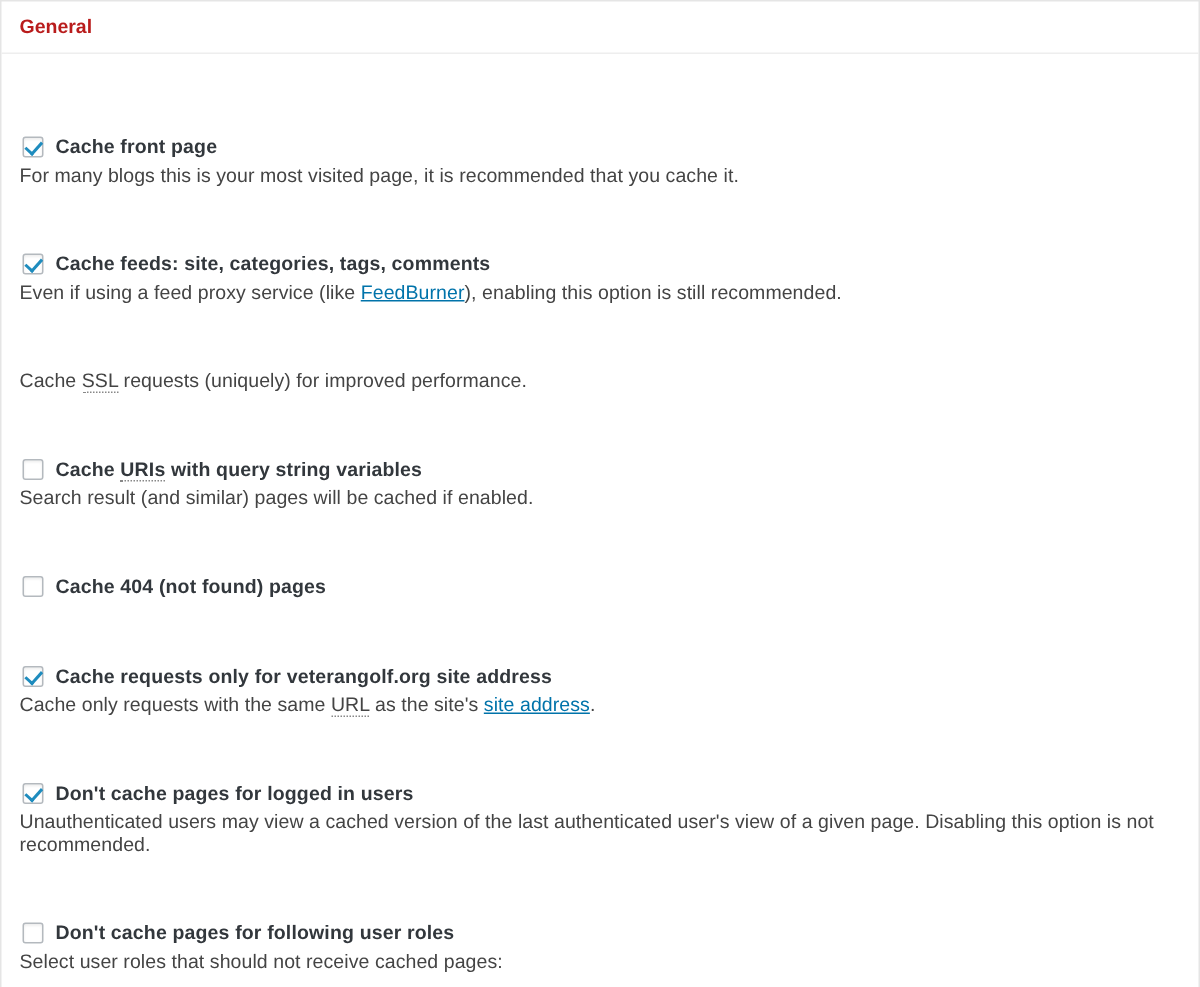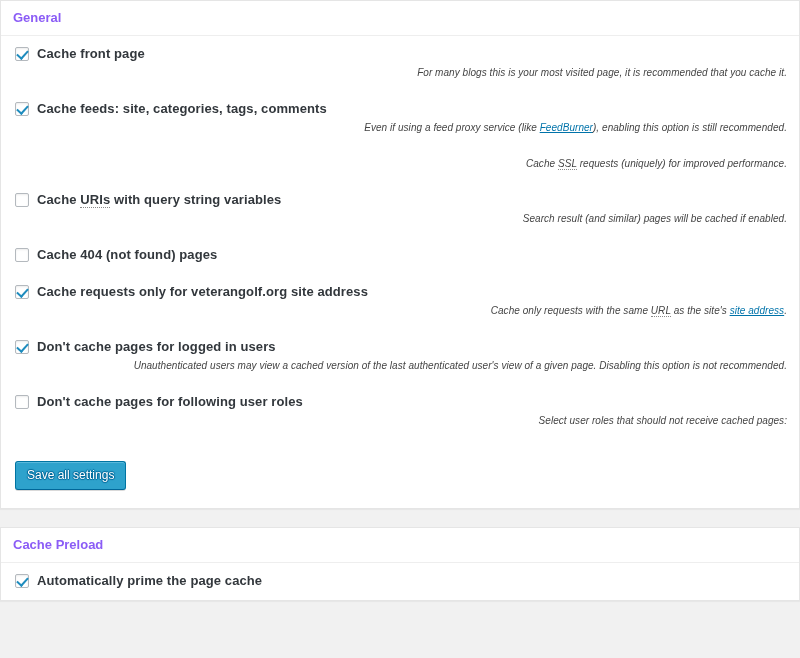--- a/index.html
+++ b/index.html
@@ -23,29 +23,30 @@
     background: #ffffff;
     border: 1px solid #e5e5e5;
     box-shadow: 0 1px 1px rgba(0,0,0,.04);
     margin: 0;
   }
   .panel-header {
     padding: 8px 12px;
     border-bottom: 1px solid #eeeeee;
     font-size: 13px;
     font-weight: 600;
-    color: #8b5cf6;
+    color: #b91c1c;
     line-height: 1.4;
   }
   .panel-body {
     padding: 10px 12px 8px 12px;
   }
   .option-row {
     padding: 0 0 0 0;
     margin-bottom: 21px;
+    margin-top: 44px;
   }
   .option-row:last-of-type { margin-bottom: 0; }
   .option-label {
     display: flex;
     align-items: center;
     font-size: 13px;
     color: #32373c;
     font-weight: 600;
     line-height: 16px;
     margin: 0 0 3px 0;
@@ -72,27 +73,25 @@
     position: absolute;
     left: 3px;
     top: 0px;
     width: 5px;
     height: 9px;
     border: solid #1e8cbe;
     border-width: 0 2px 2px 0;
     transform: rotate(42deg);
   }
   .option-desc {
-    font-size: 10px;
-    font-style: italic;
+    font-size: 13px;
     color: #444;
     line-height: 15px;
     margin: 0;
     letter-spacing: 0.05px;
-    text-align: right;
   }
   .option-desc a {
     color: #0073aa;
     text-decoration: underline;
   }
   abbr {
     border-bottom: 1px dotted #888;
     text-decoration: none;
     cursor: help;
   }

